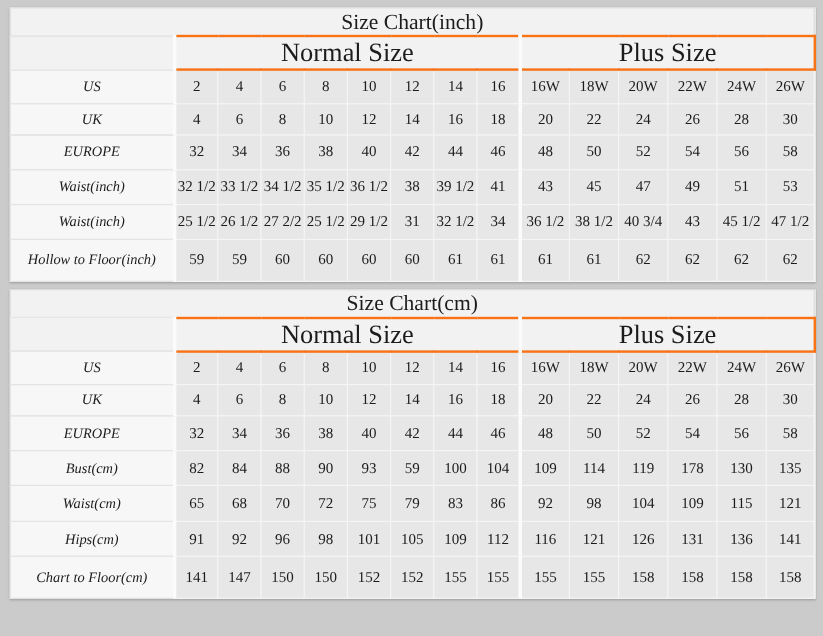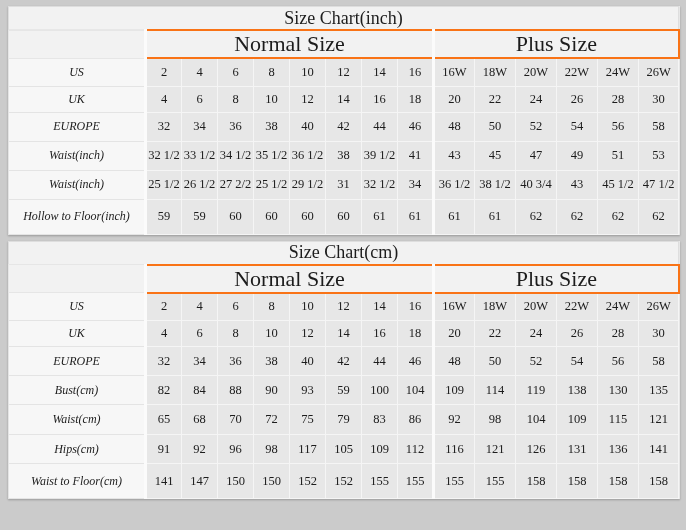--- a/index.html
+++ b/index.html
@@ -297,21 +297,21 @@
           <td class="value-cell">84</td>
           <td class="value-cell">88</td>
           <td class="value-cell">90</td>
           <td class="value-cell">93</td>
           <td class="value-cell">59</td>
           <td class="value-cell">100</td>
           <td class="value-cell">104</td>
           <td class="value-cell plus-first">109</td>
           <td class="value-cell">114</td>
           <td class="value-cell">119</td>
-          <td class="value-cell">138</td>
+          <td class="value-cell">178</td>
           <td class="value-cell">130</td>
           <td class="value-cell">135</td>
         </tr>
         <tr style="height: 30px;">
           <td class="label-cell">Waist(cm)</td>
           <td class="value-cell">65</td>
           <td class="value-cell">68</td>
           <td class="value-cell">70</td>
           <td class="value-cell">72</td>
           <td class="value-cell">75</td>
@@ -324,33 +324,33 @@
           <td class="value-cell">109</td>
           <td class="value-cell">115</td>
           <td class="value-cell">121</td>
         </tr>
         <tr style="height: 29px;">
           <td class="label-cell">Hips(cm)</td>
           <td class="value-cell">91</td>
           <td class="value-cell">92</td>
           <td class="value-cell">96</td>
           <td class="value-cell">98</td>
-          <td class="value-cell">117</td>
+          <td class="value-cell">101</td>
           <td class="value-cell">105</td>
           <td class="value-cell">109</td>
           <td class="value-cell">112</td>
           <td class="value-cell plus-first">116</td>
           <td class="value-cell">121</td>
           <td class="value-cell">126</td>
           <td class="value-cell">131</td>
           <td class="value-cell">136</td>
           <td class="value-cell">141</td>
         </tr>
         <tr style="height: 35px;">
-          <td class="label-cell">Waist to Floor(cm)</td>
+          <td class="label-cell">Chart to Floor(cm)</td>
           <td class="value-cell">141</td>
           <td class="value-cell">147</td>
           <td class="value-cell">150</td>
           <td class="value-cell">150</td>
           <td class="value-cell">152</td>
           <td class="value-cell">152</td>
           <td class="value-cell">155</td>
           <td class="value-cell">155</td>
           <td class="value-cell plus-first">155</td>
           <td class="value-cell">155</td>

